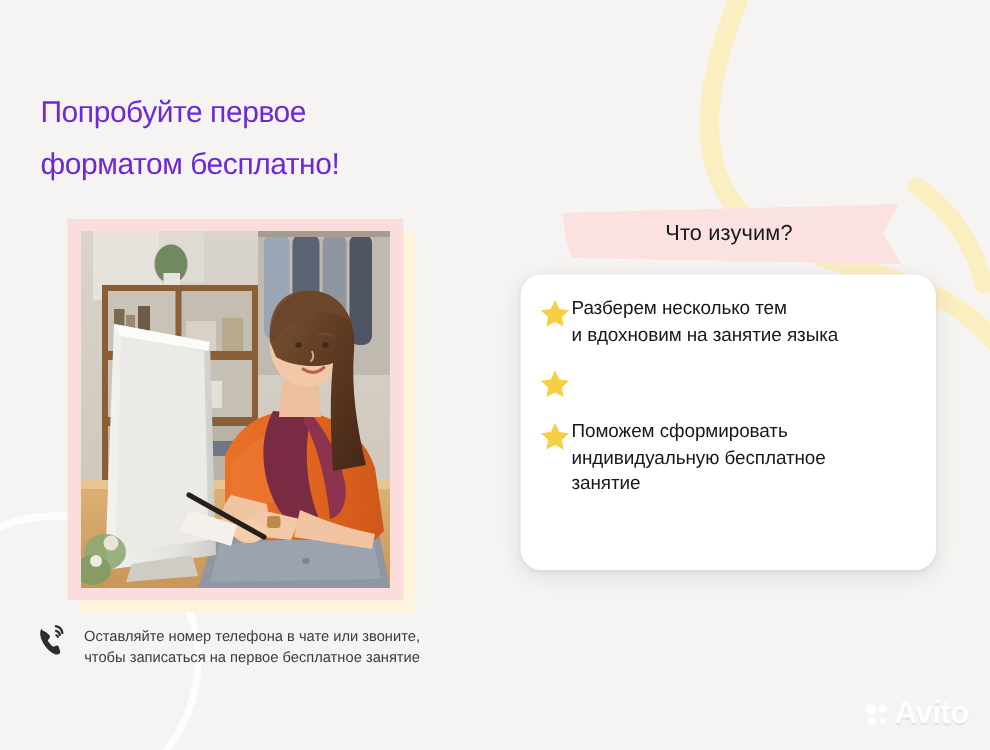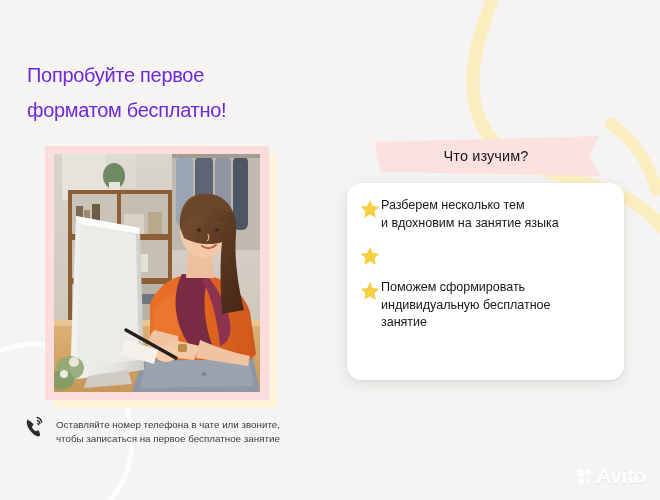--- a/index.html
+++ b/index.html
@@ -150,20 +150,21 @@
 
   
   #caption-row {
     position: absolute;
     left: 24px;
     top: 414px;
     width: 400px;
     display: flex;
     align-items: flex-start;
     gap: 8px;
+    text-align: right;
   }
   #phone-icon { flex: 0 0 auto; width: 24px; height: 28px; }
   #phone-icon svg { display: block; width: 24px; height: 28px; }
   #caption-text {
     font-size: 9.8px;
     line-height: 14px;
     color: #3b3c3e;
     padding-top: 4px;
   }
   #caption-text span { display: block; white-space: nowrap; }

